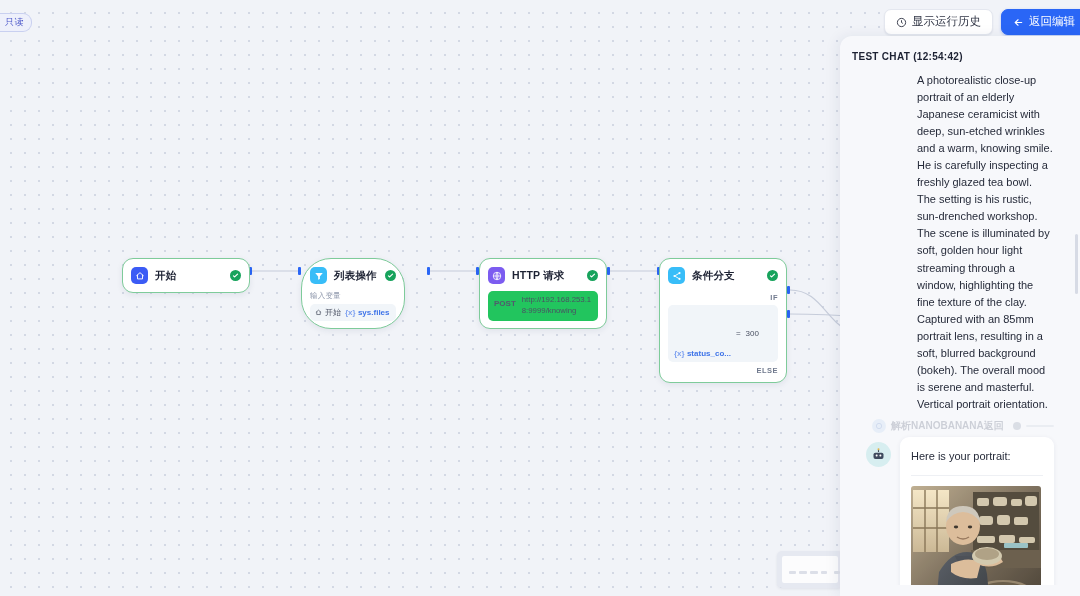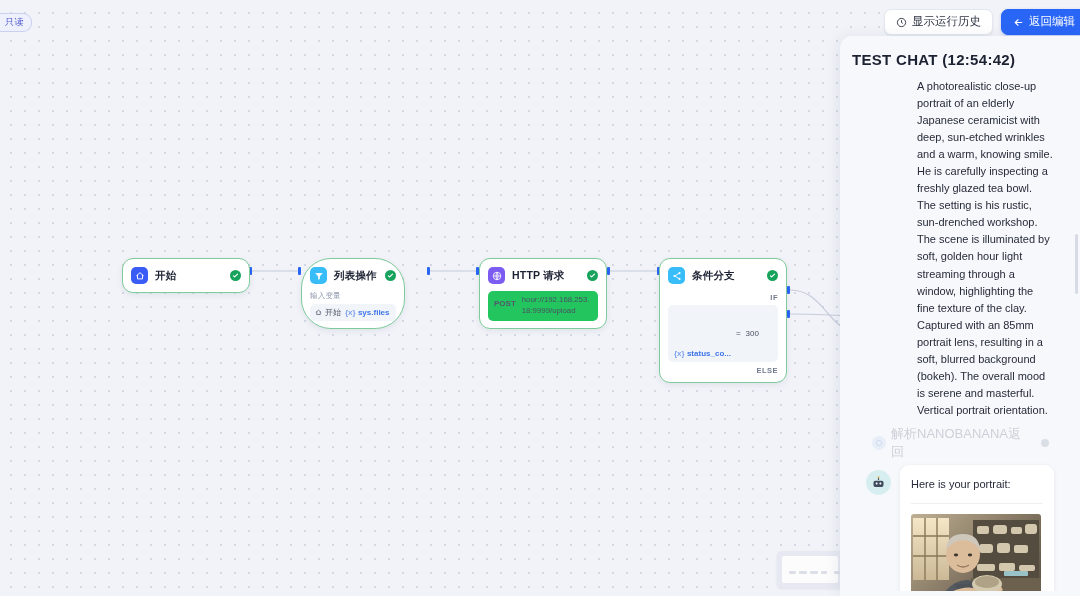--- a/index.html
+++ b/index.html
@@ -160,21 +160,21 @@
   
   #chat {
     position: absolute; right: 0; top: 36px;
     width: 240px; height: 560px;
     background: #f7f8fb;
     border-top-left-radius: 12px;
     box-shadow: -3px 0 14px rgba(25,40,80,.07);
     overflow: hidden;
   }
   #chat-title {
-    font-size: 15px; font-weight: 700; color: #1d2233;
+    font-size: 10px; font-weight: 700; color: #1d2233;
     padding: 15px 12px 10px 12px;
     letter-spacing: .3px;
   }
   #chat-body {
     position: relative;
     height: 513px;
     overflow: hidden;
     padding: 0 26px;
   }
   .user-msg {
@@ -189,21 +189,21 @@
     display: flex; align-items: center; gap: 5px;
     opacity: .30;
     margin-top: 6px;
     padding-left: 6px;
   }
   .faded-av {
     width: 14px; height: 14px; border-radius: 50%;
     background: #c3d9f2; flex: 0 0 auto;
     display:flex;align-items:center;justify-content:center;
   }
-  .faded-label { font-size: 13px; color: #6b7387; }
+  .faded-label { font-size: 10px; color: #6b7387; font-weight: bold; }
   .faded-dot { width:8px;height:8px;border-radius:50%;background:#9aa3b5; margin-left:4px; }
   .faded-bar { flex:1; height:2px; background:#cfd5e0; border-radius:2px; }
 
   .assist-wrap { display: flex; gap: 9px; margin-top: 4px; align-items: flex-start; }
   .assist-avatar {
     width: 25px; height: 25px; border-radius: 50%;
     background: #d7eef0;
     display: flex; align-items: center; justify-content: center;
     flex: 0 0 auto;
     margin-top: 5px;
@@ -338,21 +338,21 @@
         </div>
         <div class="node-title">HTTP 请求</div>
         <div class="node-check">
           <svg width="7" height="7" viewBox="0 0 24 24" fill="none" stroke="#ffffff" stroke-width="4" stroke-linecap="round" stroke-linejoin="round">
               <path d="M5 13l4 4L19 7"></path>
             </svg>
         </div>
       </div>
       <div class="kv-row">
         <span class="kv-key">POST</span>
-        <span class="kv-val">hour://192.168.253.18:9999/upload</span>
+        <span class="kv-val">http://192.168.253.18:9999/knowing</span>
       </div>
     </div>
 
     <div class="node" style="left:659px; top:258px; width:128px;">
       <div class="node-head">
         <div class="node-icon" style="background:#38bdf8;">
           <svg width="10" height="10" viewBox="0 0 24 24" fill="none" stroke="#ffffff" stroke-width="2.2" stroke-linecap="round">
               <circle cx="18" cy="5" r="2.6" fill="#ffffff" stroke="none"></circle>
               <circle cx="6" cy="12" r="2.6" fill="#ffffff" stroke="none"></circle>
               <circle cx="18" cy="19" r="2.6" fill="#ffffff" stroke="none"></circle>

